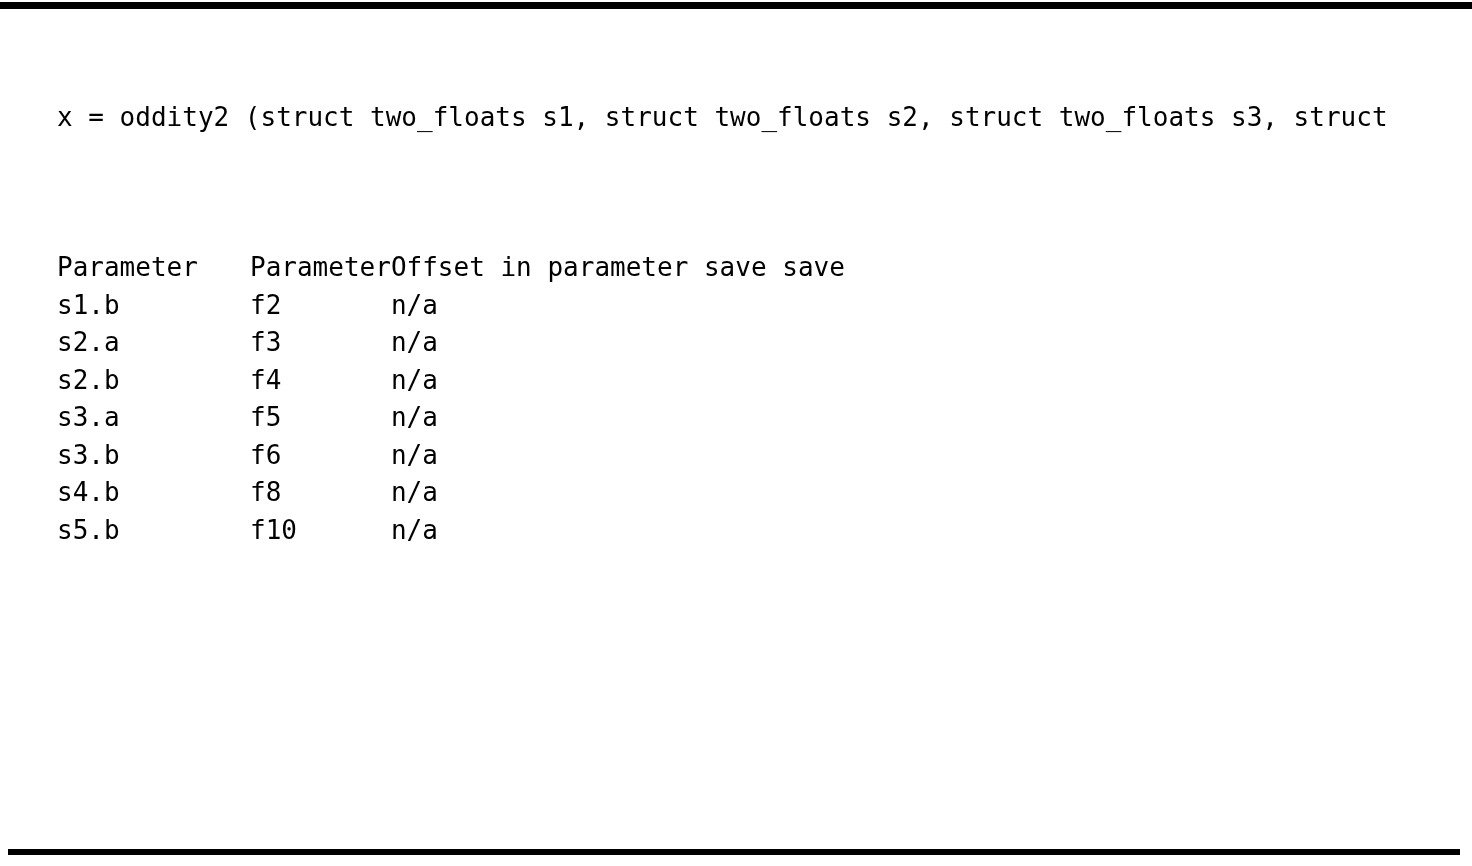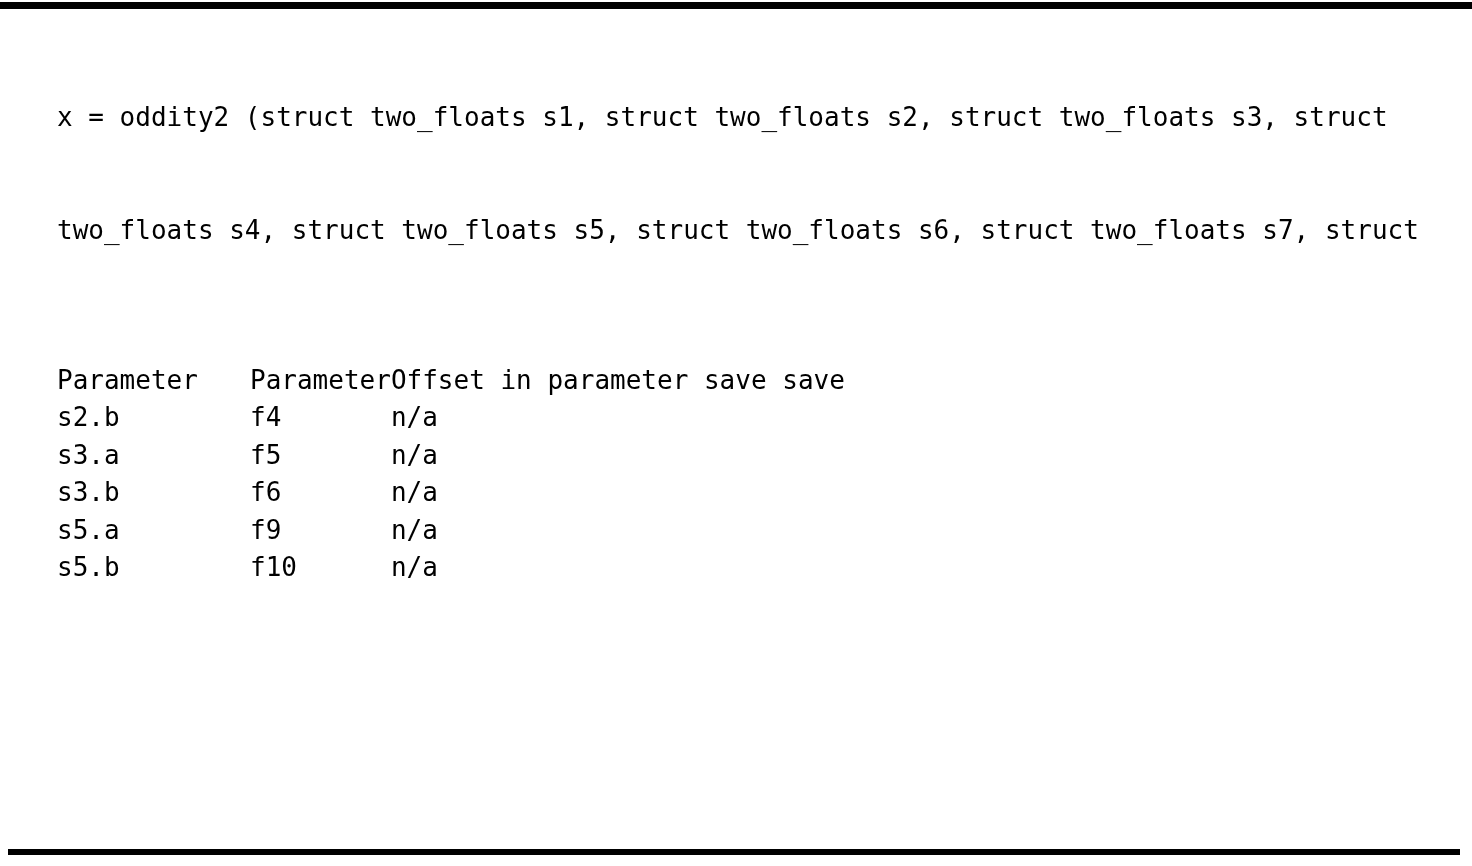--- a/index.html
+++ b/index.html
@@ -85,52 +85,61 @@
 <body>
 
 <div class="figure">
 
   <div class="rule-top"></div>
 
   <div class="content">
 
     <div class="code-block">
       <span class="sig-line">x = oddity2 (struct two_floats s1, struct two_floats s2, struct two_floats s3, struct</span>
-      <span class="sig-line">two_floats s4, struct two_floats s5, struct two_floats s6, struct two_floats s7, struct</span>
     </div>
 
     <div class="spacer-line"></div>
 
     <table class="reg-table">
       <thead>
         <tr>
           <th class="col-param">Parameter</th>
           <th class="col-reg">Parameter</th>
           <th class="col-offset">Offset in parameter save save</th>
         </tr>
       </thead>
       <tbody id="table-body">
+          <tr>
+            <td class="col-param">s1.b</td>
+            <td class="col-reg">f2</td>
+            <td class="col-offset">n/a</td>
+          </tr>
+          <tr>
+            <td class="col-param">s2.a</td>
+            <td class="col-reg">f3</td>
+            <td class="col-offset">n/a</td>
+          </tr>
           <tr>
             <td class="col-param">s2.b</td>
             <td class="col-reg">f4</td>
             <td class="col-offset">n/a</td>
           </tr>
           <tr>
             <td class="col-param">s3.a</td>
             <td class="col-reg">f5</td>
             <td class="col-offset">n/a</td>
           </tr>
           <tr>
             <td class="col-param">s3.b</td>
             <td class="col-reg">f6</td>
             <td class="col-offset">n/a</td>
           </tr>
           <tr>
-            <td class="col-param">s5.a</td>
-            <td class="col-reg">f9</td>
+            <td class="col-param">s4.b</td>
+            <td class="col-reg">f8</td>
             <td class="col-offset">n/a</td>
           </tr>
           <tr>
             <td class="col-param">s5.b</td>
             <td class="col-reg">f10</td>
             <td class="col-offset">n/a</td>
           </tr>
         </tbody>
     </table>
 

